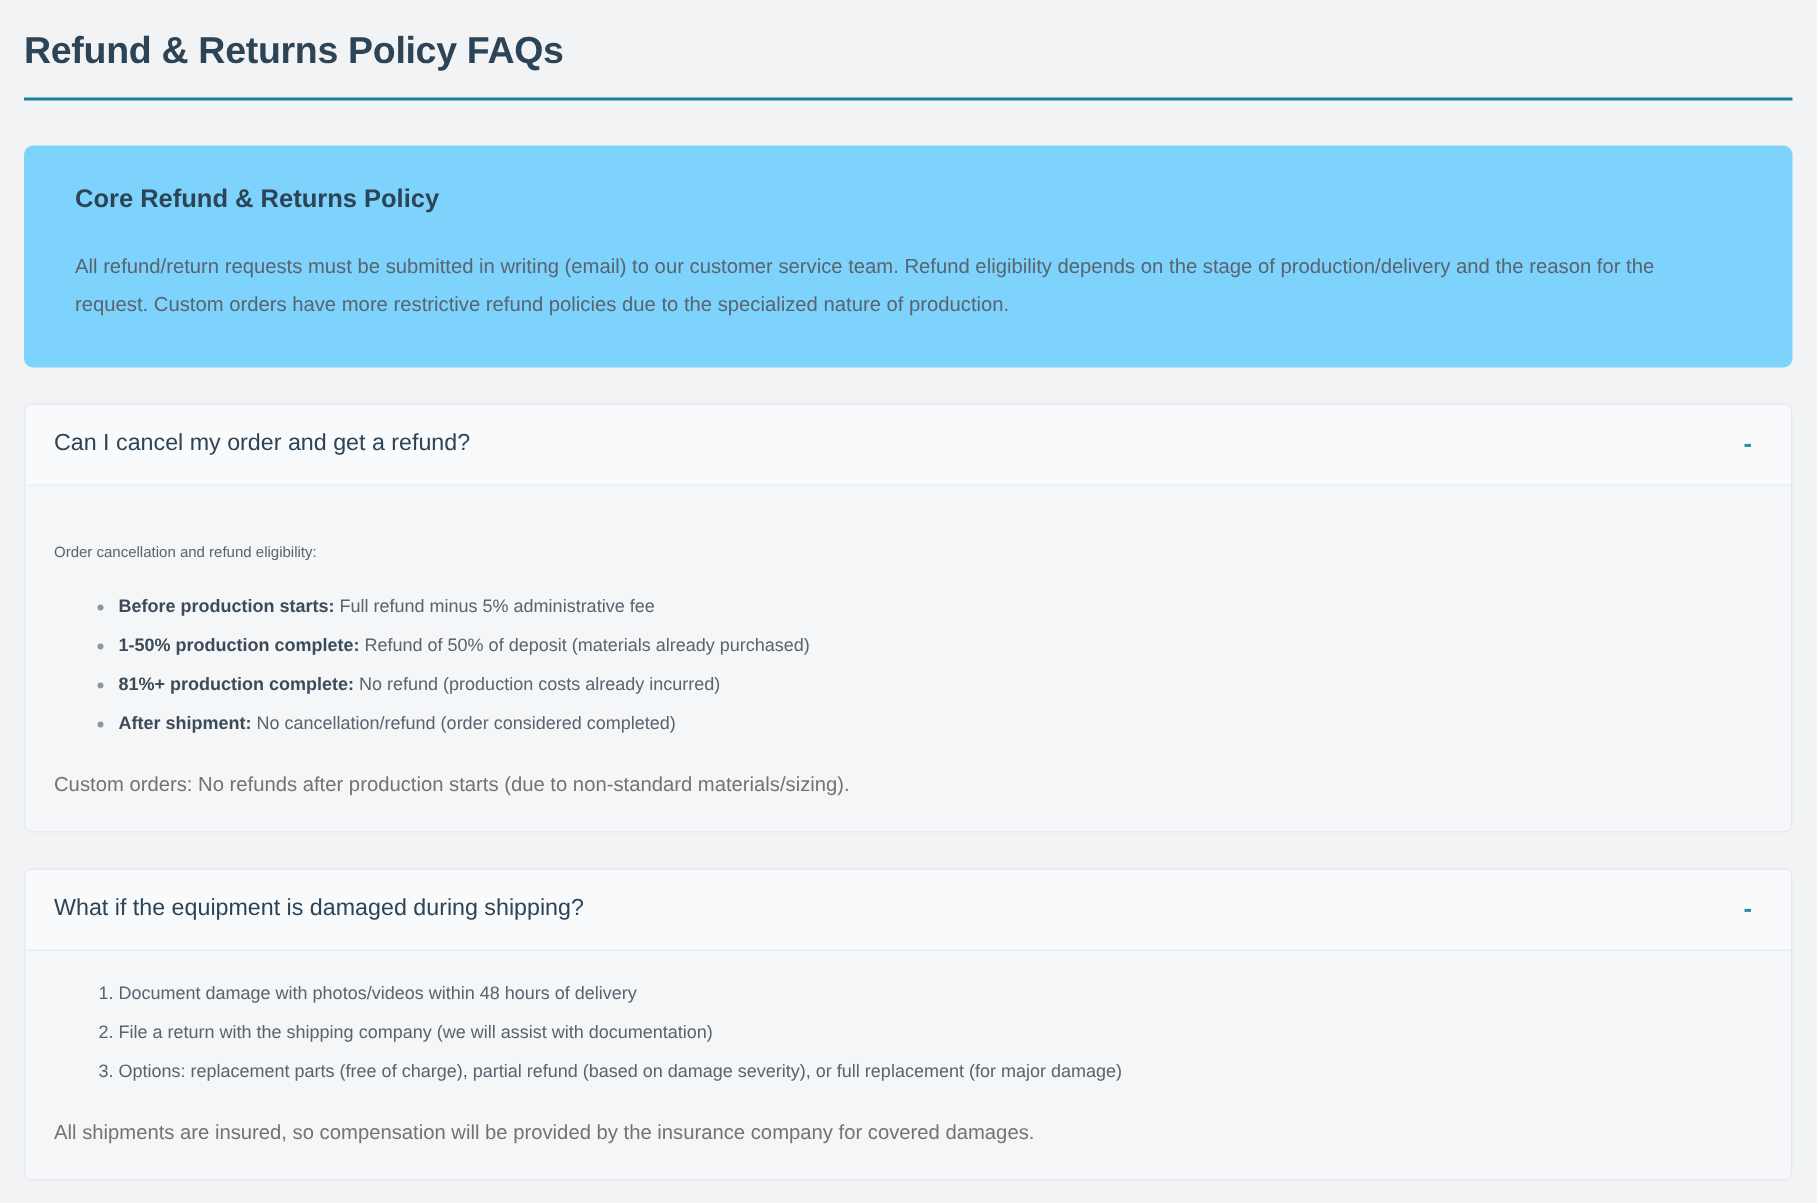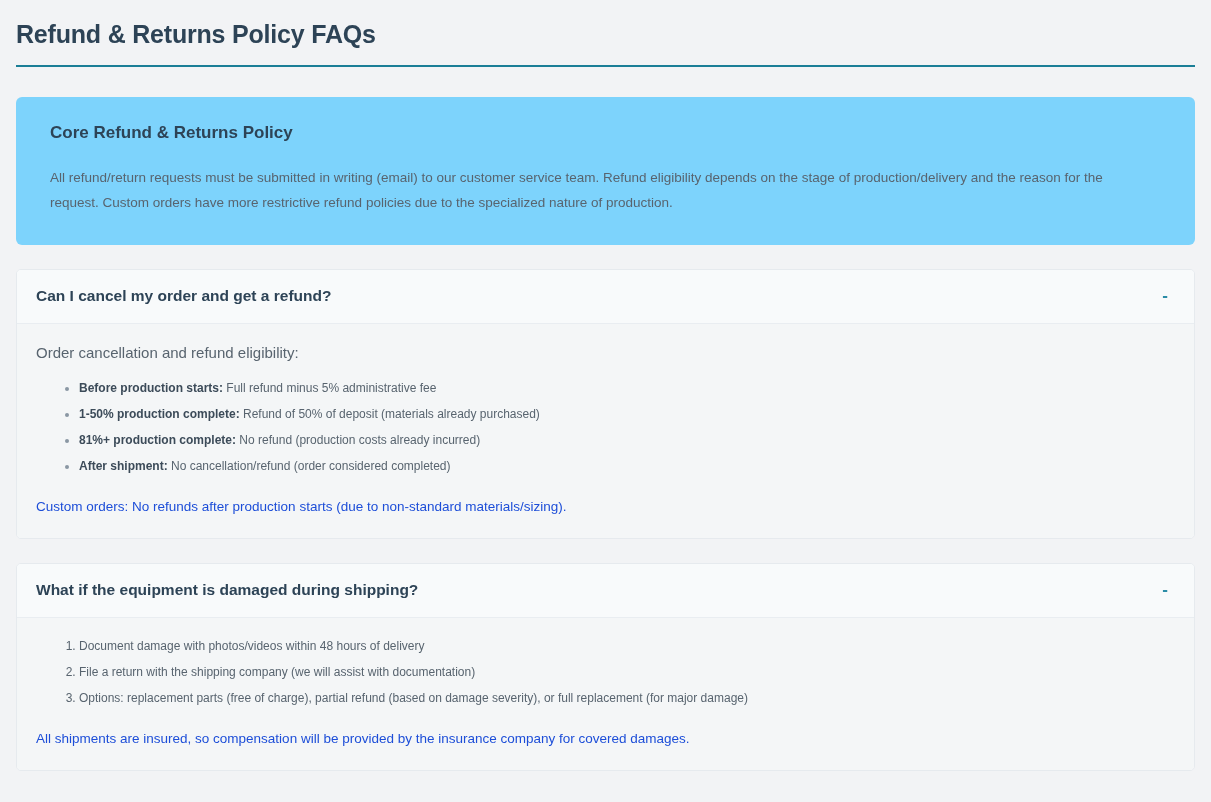--- a/index.html
+++ b/index.html
@@ -62,43 +62,43 @@
     display: flex;
     align-items: center;
     justify-content: space-between;
     padding: 17px 22px 18px 19px;
     background: #f8fafb;
     border-bottom: 1px solid #e9edf1;
     cursor: pointer;
   }
   .accordion-question {
     font-size: 15.5px;
-    font-weight: bold;
+    font-weight: normal;
     color: #2d4356;
   }
   .accordion-toggle {
     font-size: 17px;
     font-weight: bold;
     color: #2b8ca6;
     line-height: 10px;
     padding: 0 4px;
   }
   .accordion-body {
     background: #f4f6f7;
     padding: 18px 22px 20px 19px;
   }
   .body-lead {
-    font-size: 15px;
+    font-size: 10px;
     color: #58646f;
-    margin: 0 0 14px 0;
+    margin: 16px 0 14px 0;
     line-height: 22px;
   }
   .body-tail {
     font-size: 13.5px;
-    color: #1d4ed8;
+    color: #737373;
     margin: 20px 0 0 0;
     line-height: 22px;
   }
   ul.bullets, ol.numbers {
     margin: 0;
     padding-left: 43px;
   }
   ul.bullets li, ol.numbers li {
     font-size: 12px;
     color: #58646f;

